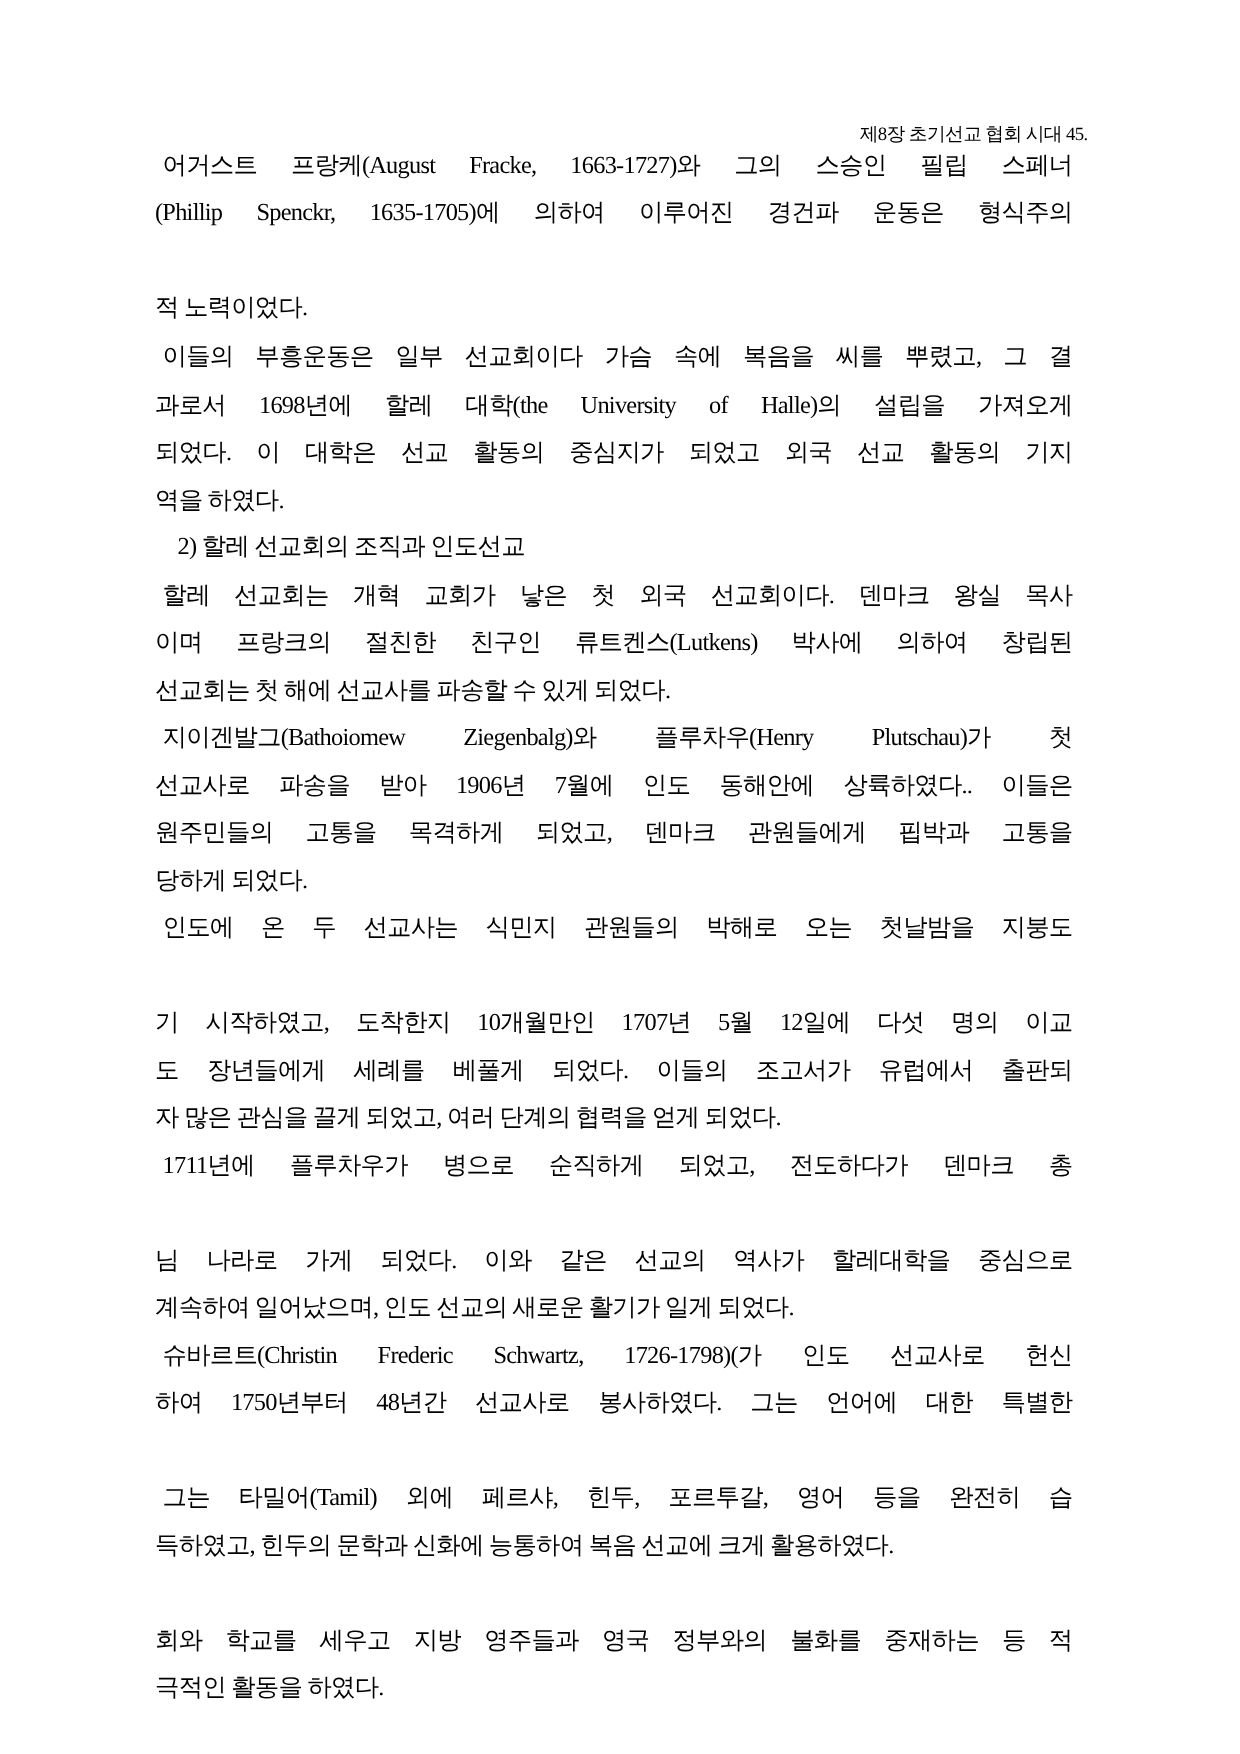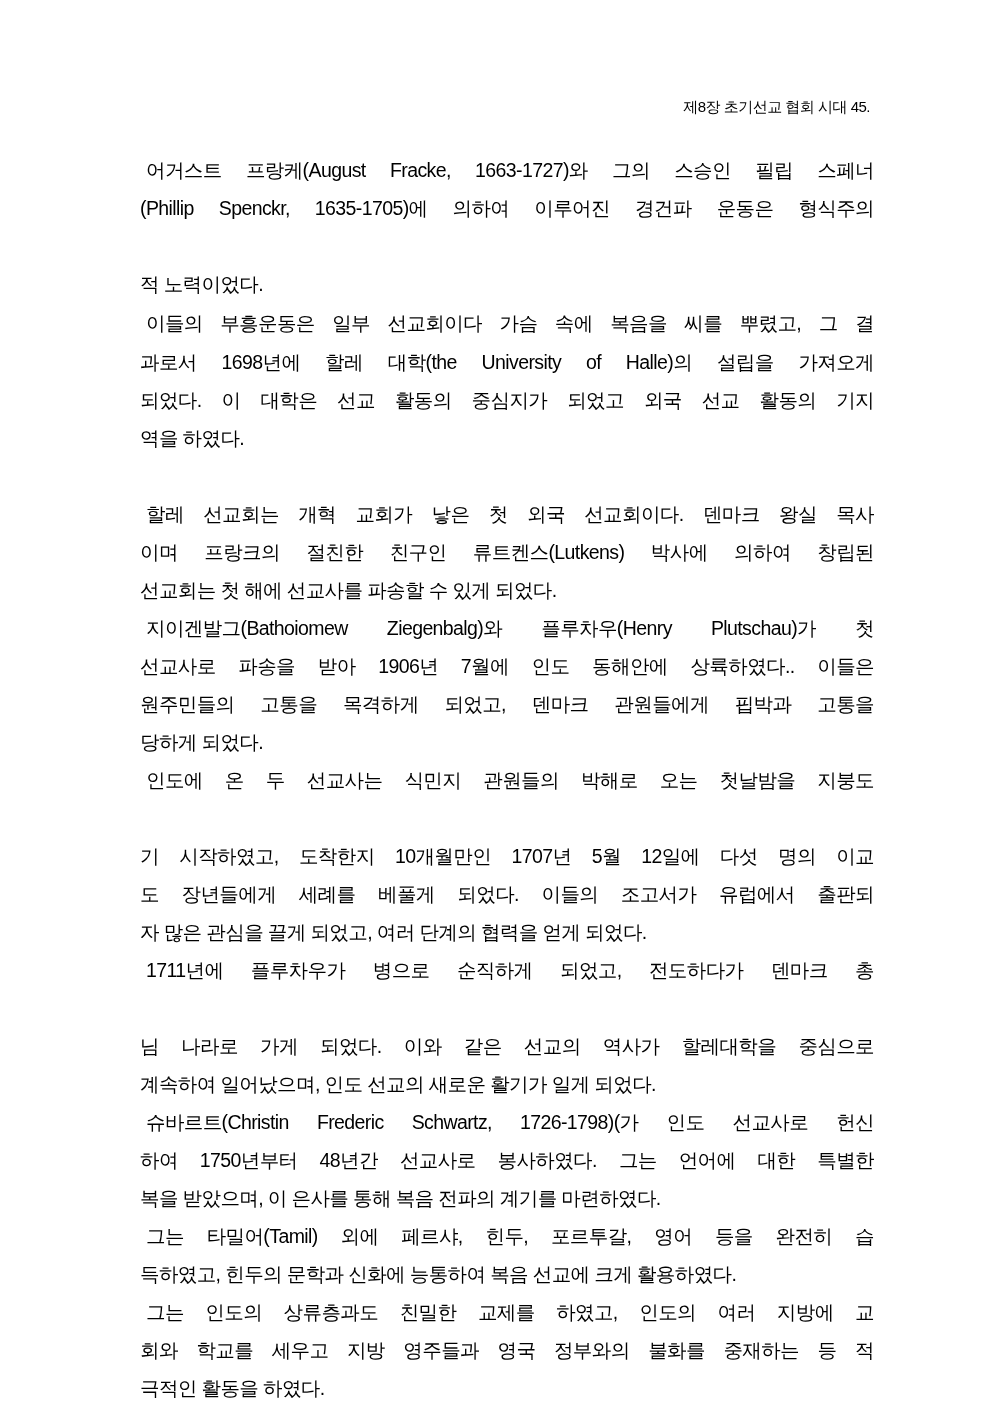--- a/index.html
+++ b/index.html
@@ -1,40 +1,41 @@
 <!DOCTYPE html>
 <html><head>
   <meta charset="utf-8">
   <style>
     html, body { margin: 0; padding: 0; background: #ffffff; }
     body { width: 992px; height: 1403px; position: relative; overflow: hidden; }
     .page { position: absolute; left: 0; top: 0; width: 992px; height: 1403px; background: #ffffff; color: #000000;
-            font-family: Liberation Sans, sans-serif; }
+            font-family: Liberation Serif, serif; }
     .running-head { position: absolute; right: 122px; top: 98px; font-size: 15px; letter-spacing: -0.5px; white-space: nowrap; }
-    .line { position: absolute; left: 140px; width: 734px; font-size: 19.5px; line-height: 32px; height: 32px;
-            white-space: nowrap; text-align: justify; text-align-last: justify; letter-spacing: -0.6px; margin-top: 37px; }
+    .line { position: absolute; left: 124px; width: 734px; font-size: 19.5px; line-height: 32px; height: 32px;
+            white-space: nowrap; text-align: justify; text-align-last: justify; letter-spacing: -0.6px; }
     .line.last { text-align-last: left; }
     .line.indent { padding-left: 6px; width: 728px; }
     .heading { position: absolute; left: 142px; font-size: 19.5px; line-height: 32px; white-space: nowrap; letter-spacing: -0.6px; }
   </style>
 </head>
 <body>
 
 <div class="page">
   <div class="running-head">제8장 초기선교 협회 시대   45.</div>
 
   <div class="line indent" style="top:117px">어거스트 프랑케(August Fracke, 1663-1727)와 그의 스승인 필립 스페너</div>
   <div class="line" style="top:155px">(Phillip Spenckr, 1635-1705)에 의하여 이루어진 경건파 운동은 형식주의</div>
   <div class="line last" style="top:231px">적 노력이었다.</div>
 
   <div class="line indent" style="top:270px">이들의 부흥운동은 일부 선교회이다 가슴 속에 복음을 씨를 뿌렸고, 그 결</div>
   <div class="line" style="top:309px">과로서 1698년에 할레 대학(the University of Halle)의 설립을 가져오게</div>
   <div class="line" style="top:347px">되었다. 이 대학은 선교 활동의 중심지가 되었고 외국 선교 활동의 기지</div>
   <div class="line last" style="top:385px">역을 하였다.</div>
 
+  <div class="heading" style="top:422px">2) 할레 선교회의 조직과 인도선교</div>
 
   <div class="line indent" style="top:461px">할레 선교회는 개혁 교회가 낳은 첫 외국 선교회이다. 덴마크 왕실 목사</div>
   <div class="line" style="top:499px">이며 프랑크의 절친한 친구인 류트켄스(Lutkens) 박사에 의하여 창립된</div>
   <div class="line last" style="top:537px">선교회는 첫 해에 선교사를 파송할 수 있게 되었다.</div>
 
   <div class="line indent" style="top:575px">지이겐발그(Bathoiomew Ziegenbalg)와 플루차우(Henry Plutschau)가 첫</div>
   <div class="line" style="top:613px">선교사로 파송을 받아 1906년 7월에 인도 동해안에 상륙하였다.. 이들은</div>
   <div class="line" style="top:651px">원주민들의 고통을 목격하게 되었고, 덴마크 관원들에게 핍박과 고통을</div>
   <div class="line last" style="top:689px">당하게 되었다.</div>
 
@@ -42,21 +43,19 @@
   <div class="line" style="top:803px">기 시작하였고, 도착한지 10개월만인 1707년 5월 12일에 다섯 명의 이교</div>
   <div class="line" style="top:841px">도 장년들에게 세례를 베풀게 되었다. 이들의 조고서가 유럽에서 출판되</div>
   <div class="line last" style="top:879px">자 많은 관심을 끌게 되었고, 여러 단계의 협력을 얻게 되었다.</div>
 
   <div class="line indent" style="top:917px">1711년에 플루차우가 병으로 순직하게 되었고, 전도하다가 덴마크 총</div>
   <div class="line last" style="top:1031px">계속하여 일어났으며, 인도 선교의 새로운 활기가 일게 되었다.</div>
   <div class="line" style="top:993px">님 나라로 가게 되었다. 이와 같은 선교의 역사가 할레대학을 중심으로</div>
 
   <div class="line indent" style="top:1069px">슈바르트(Christin Frederic Schwartz, 1726-1798)(가 인도 선교사로 헌신</div>
   <div class="line" style="top:1107px">하여 1750년부터 48년간 선교사로 봉사하였다. 그는 언어에 대한 특별한</div>
-  <div class="line last" style="top:1145px">복을 받았으며, 이 은사를 통해 복음 전파의 계기를 마련하였다.</div>
 
   <div class="line indent" style="top:1183px">그는 타밀어(Tamil) 외에 페르샤, 힌두, 포르투갈, 영어 등을 완전히 습</div>
   <div class="line last" style="top:1221px">득하였고, 힌두의 문학과 신화에 능통하여 복음 선교에 크게 활용하였다.</div>
 
-  <div class="line indent" style="top:1259px">그는 인도의 상류층과도 친밀한 교제를 하였고, 인도의 여러 지방에 교</div>
   <div class="line" style="top:1297px">회와 학교를 세우고 지방 영주들과 영국 정부와의 불화를 중재하는 등 적</div>
   <div class="line last" style="top:1335px">극적인 활동을 하였다.</div>
 </div>
 
 </body></html>

